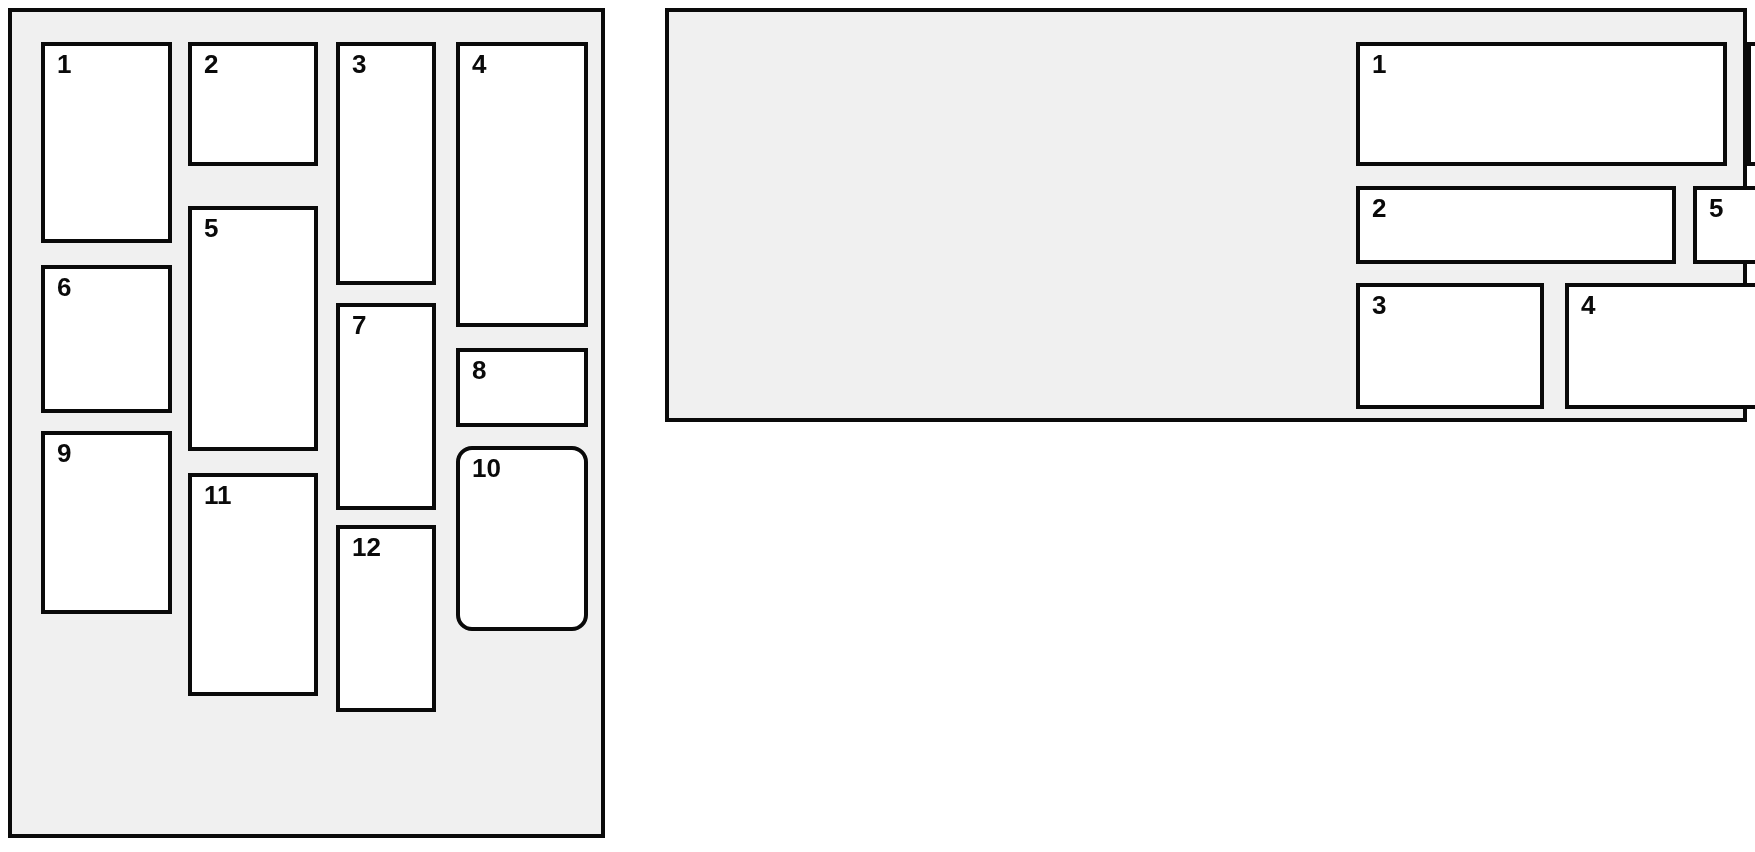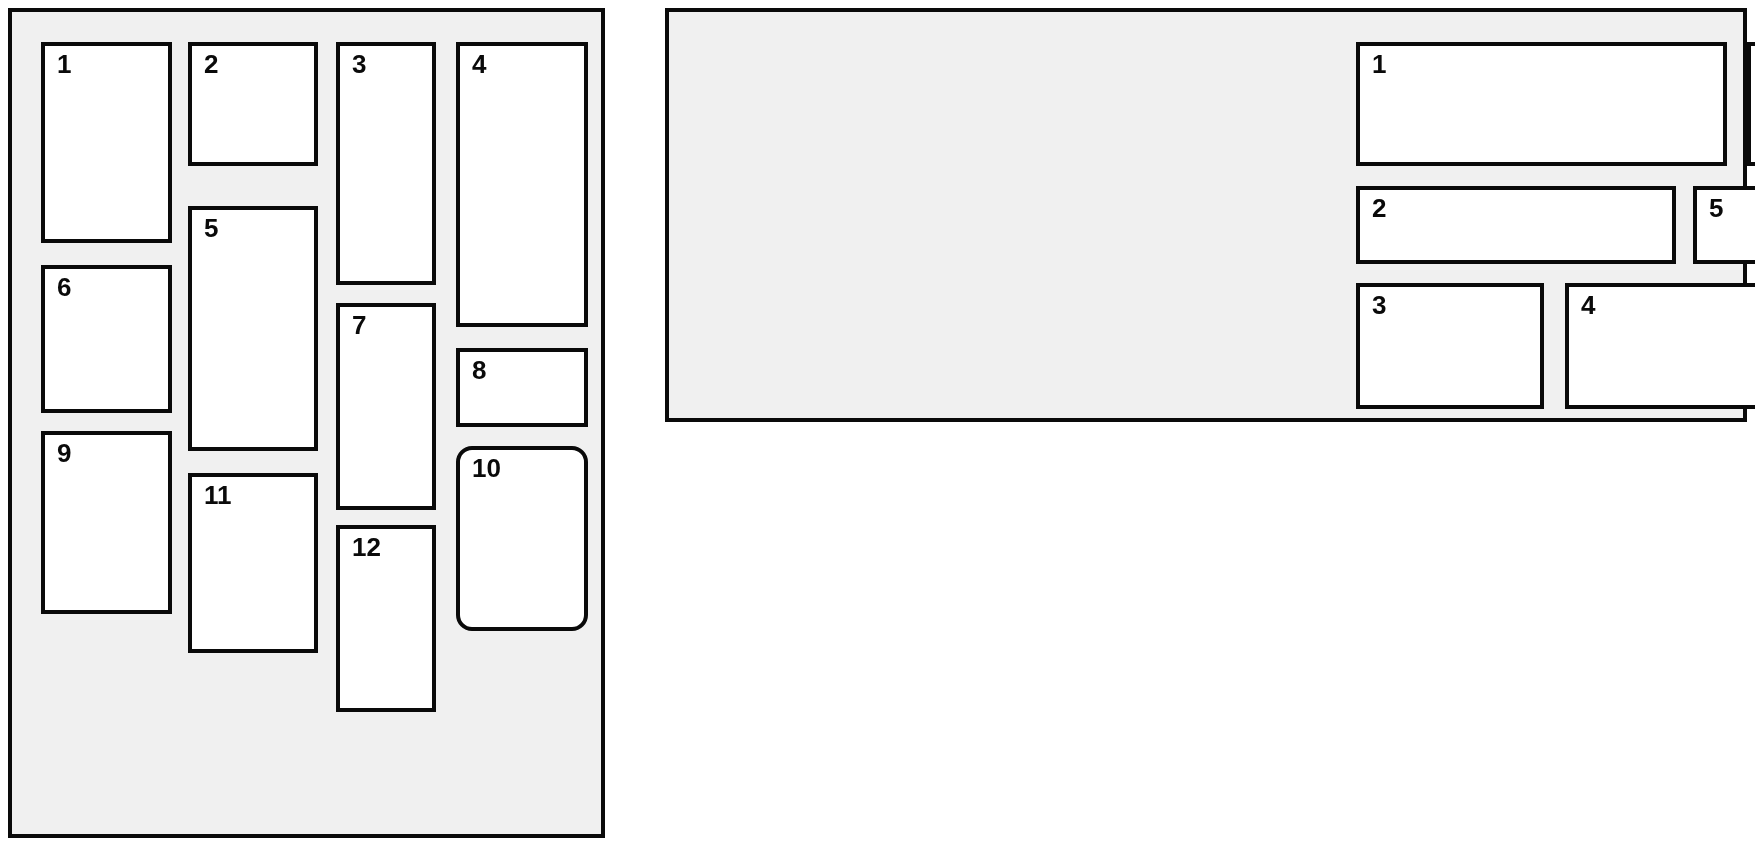--- a/index.html
+++ b/index.html
@@ -53,21 +53,21 @@
   
   #panel-left { left: 8px;  top: 8px;  width: 597px;  height: 830px; }
 
   
   #lbox-1  { left: 29px;  top: 30px;  width: 131px; height: 201px; }
   #lbox-6  { left: 29px;  top: 253px; width: 131px; height: 148px; }
   #lbox-9  { left: 29px;  top: 419px; width: 131px; height: 183px; }
   
   #lbox-2  { left: 176px; top: 30px;  width: 130px; height: 124px; }
   #lbox-5  { left: 176px; top: 194px; width: 130px; height: 245px; }
-  #lbox-11 { left: 176px; top: 461px; width: 130px; height: 180px; padding-left: 39px; }
+  #lbox-11 { left: 176px; top: 461px; width: 130px; height: 223px; padding-left: 39px; }
   
   #lbox-3  { left: 324px; top: 30px;  width: 100px; height: 243px; }
   #lbox-7  { left: 324px; top: 291px; width: 100px; height: 207px; }
   #lbox-12 { left: 324px; top: 513px; width: 100px; height: 187px; padding-left: 42px; }
   
   #lbox-4  { left: 444px; top: 30px;  width: 132px; height: 285px; }
   #lbox-8  { left: 444px; top: 336px; width: 132px; height: 79px;  }
   #lbox-10 { left: 444px; top: 434px; width: 132px; height: 185px; border-radius: 16px; }
 
   

